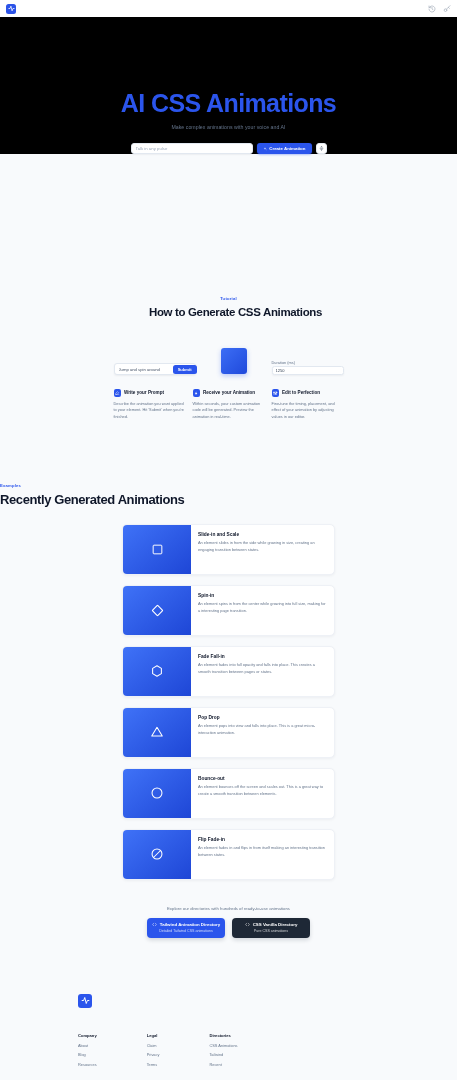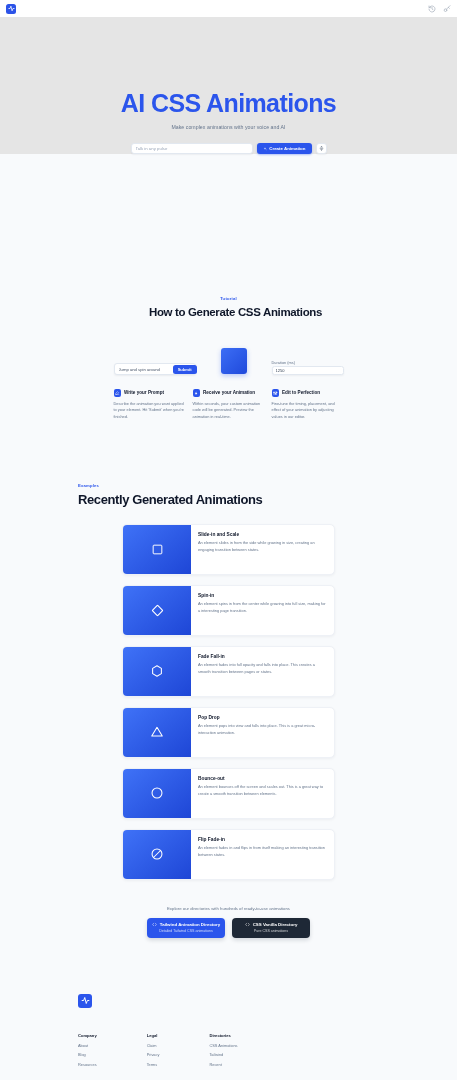--- a/index.html
+++ b/index.html
@@ -27,21 +27,21 @@
     display: flex; align-items: center; justify-content: center;
   }
   .brand-mark svg { display: block; }
   .topbar-actions { display: flex; align-items: center; gap: 7px; }
   .top-icon { width: 8px; height: 8px; opacity: .55; display:block; }
 
   
   .hero {
     padding-top: 72px;
     text-align: center;
-    background: #e5e5e5;
+    background: #000000;
   }
   .hero-title {
     font-size: 25px;
     line-height: 1.12;
     font-weight: 700;
     letter-spacing: -0.6px;
     color: #2b55ec;
   }
   .hero-sub {
     margin-top: 7px;
@@ -206,21 +206,21 @@
   .step-title { font-size: 4.6px; font-weight: 700; color: #0f172a; }
   .step-body {
     margin-top: 4px;
     font-size: 3.9px;
     line-height: 1.72;
     color: #64748b;
   }
 
   
   .examples { padding: 62px 0 0 0; }
-  .examples-head { padding-left: 78px; }
+  .examples-head { }
   .examples-title {
     margin-top: 4px;
     font-size: 13px;
     font-weight: 700;
     letter-spacing: -0.4px;
   }
   .cards { margin: 17px auto 0; width: 213px; display: flex; flex-direction: column; gap: 10px; }
   .card {
     display: flex;
     background: #ffffff;

